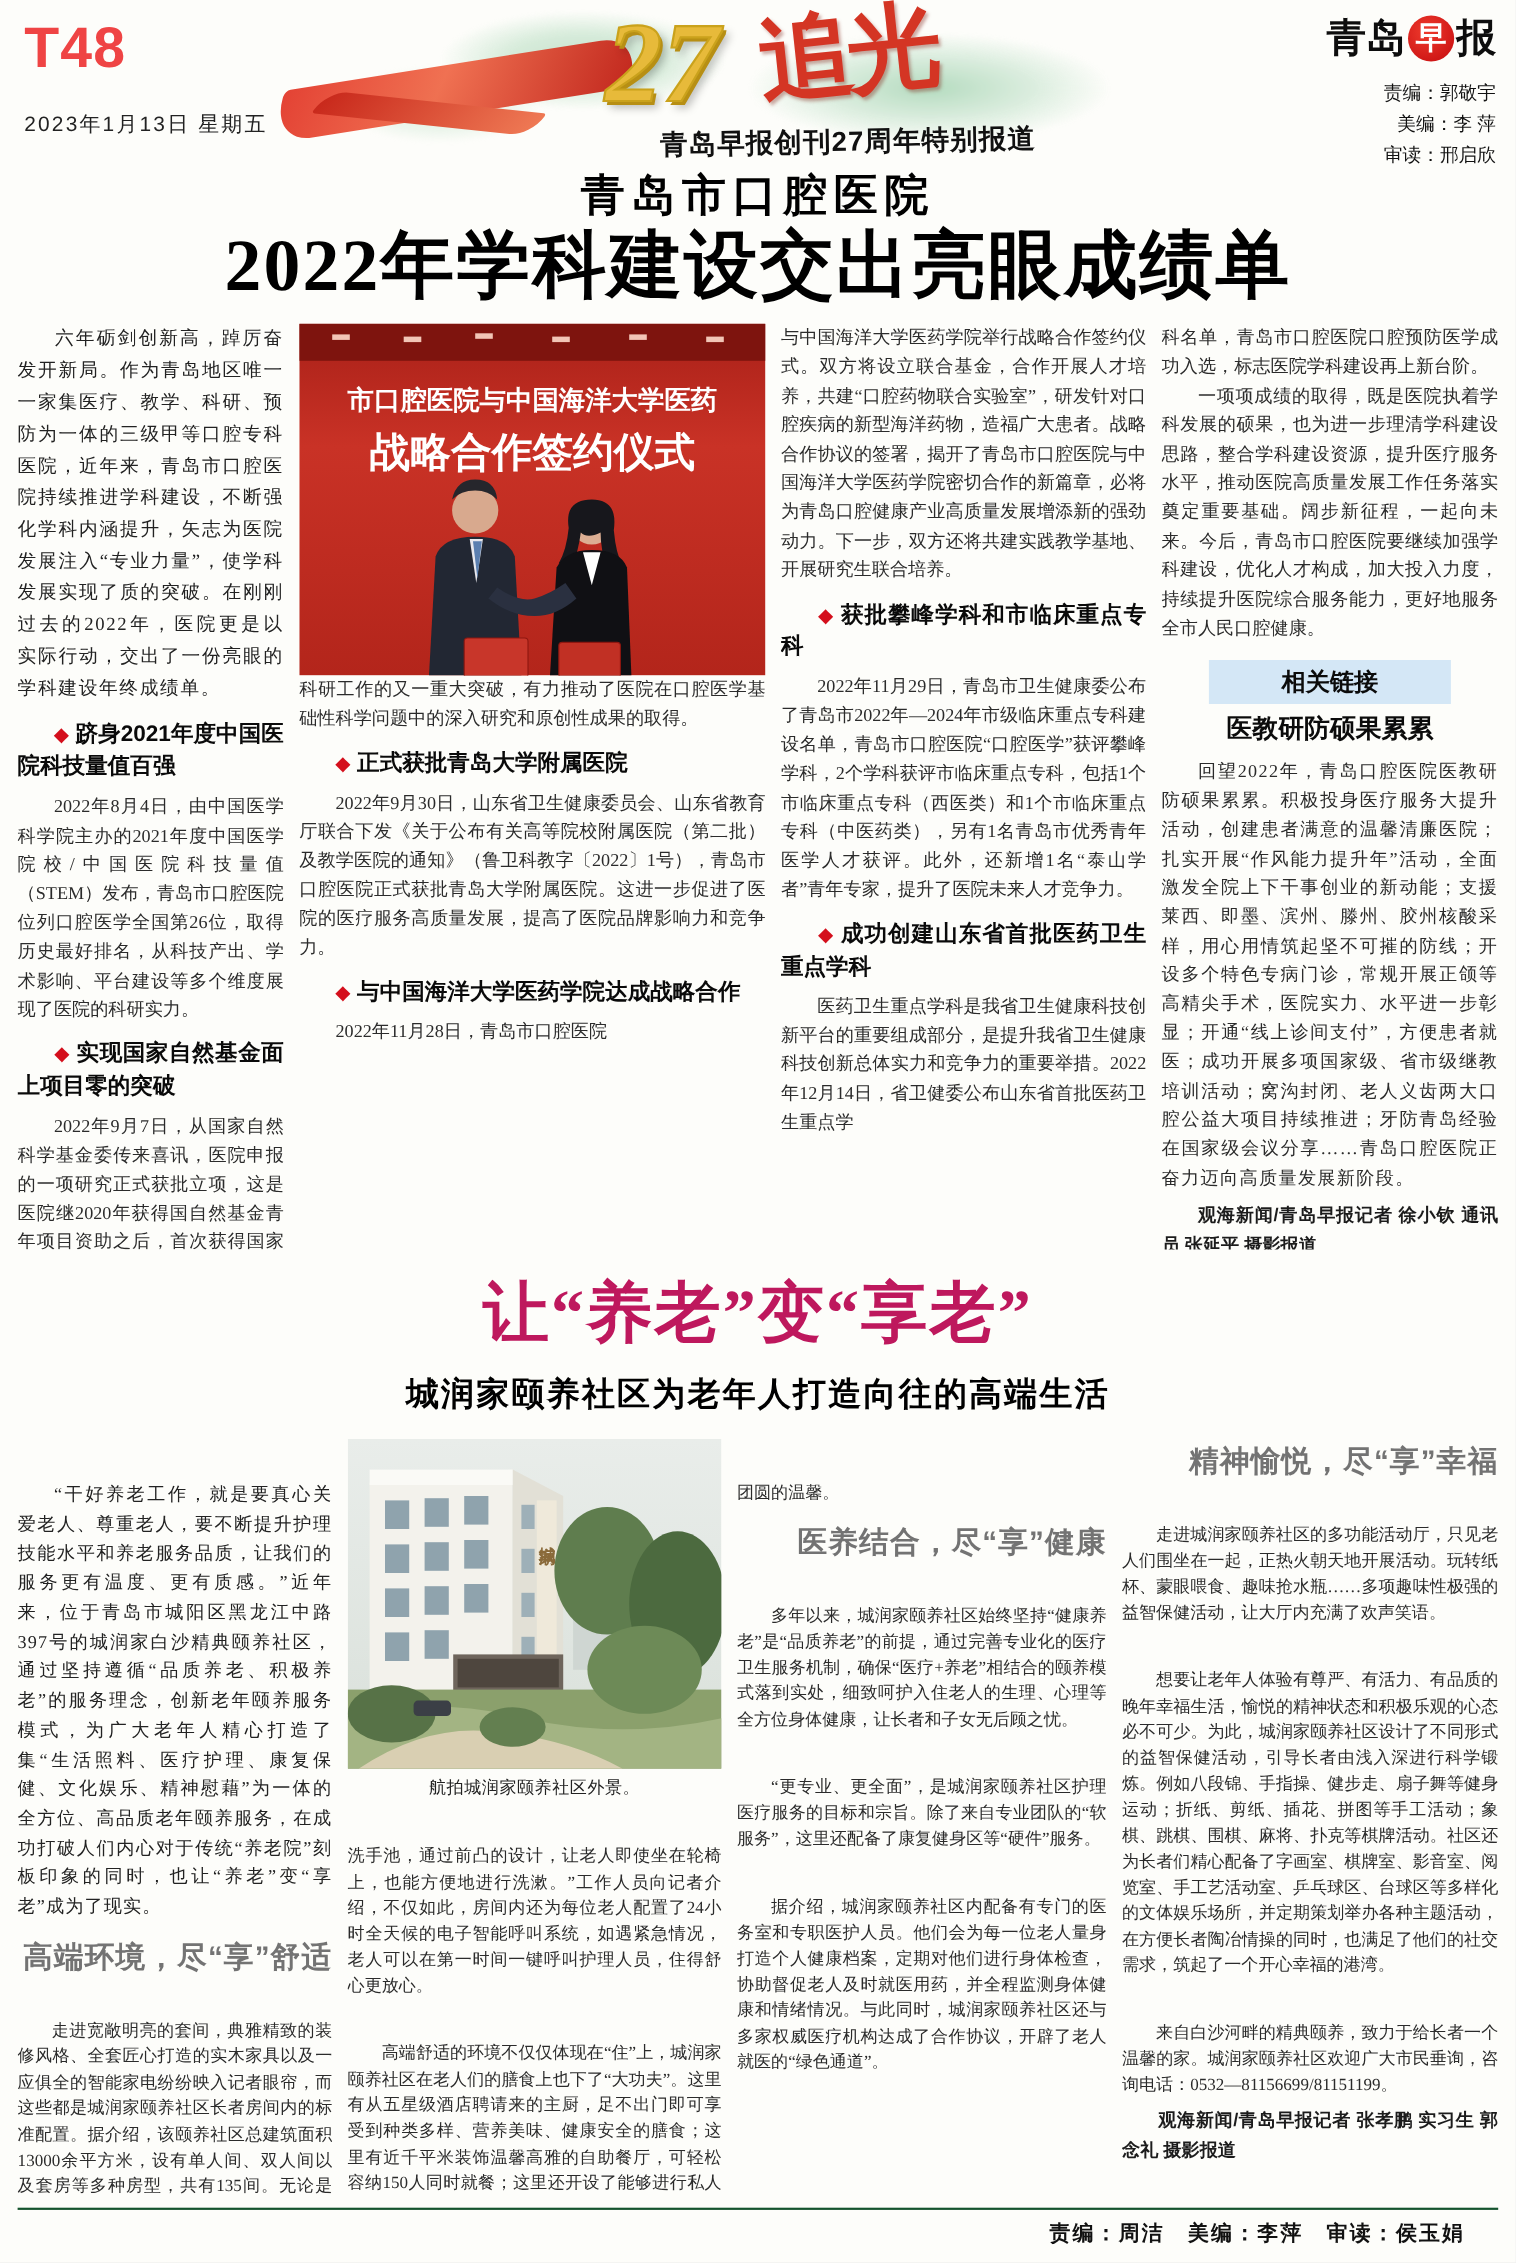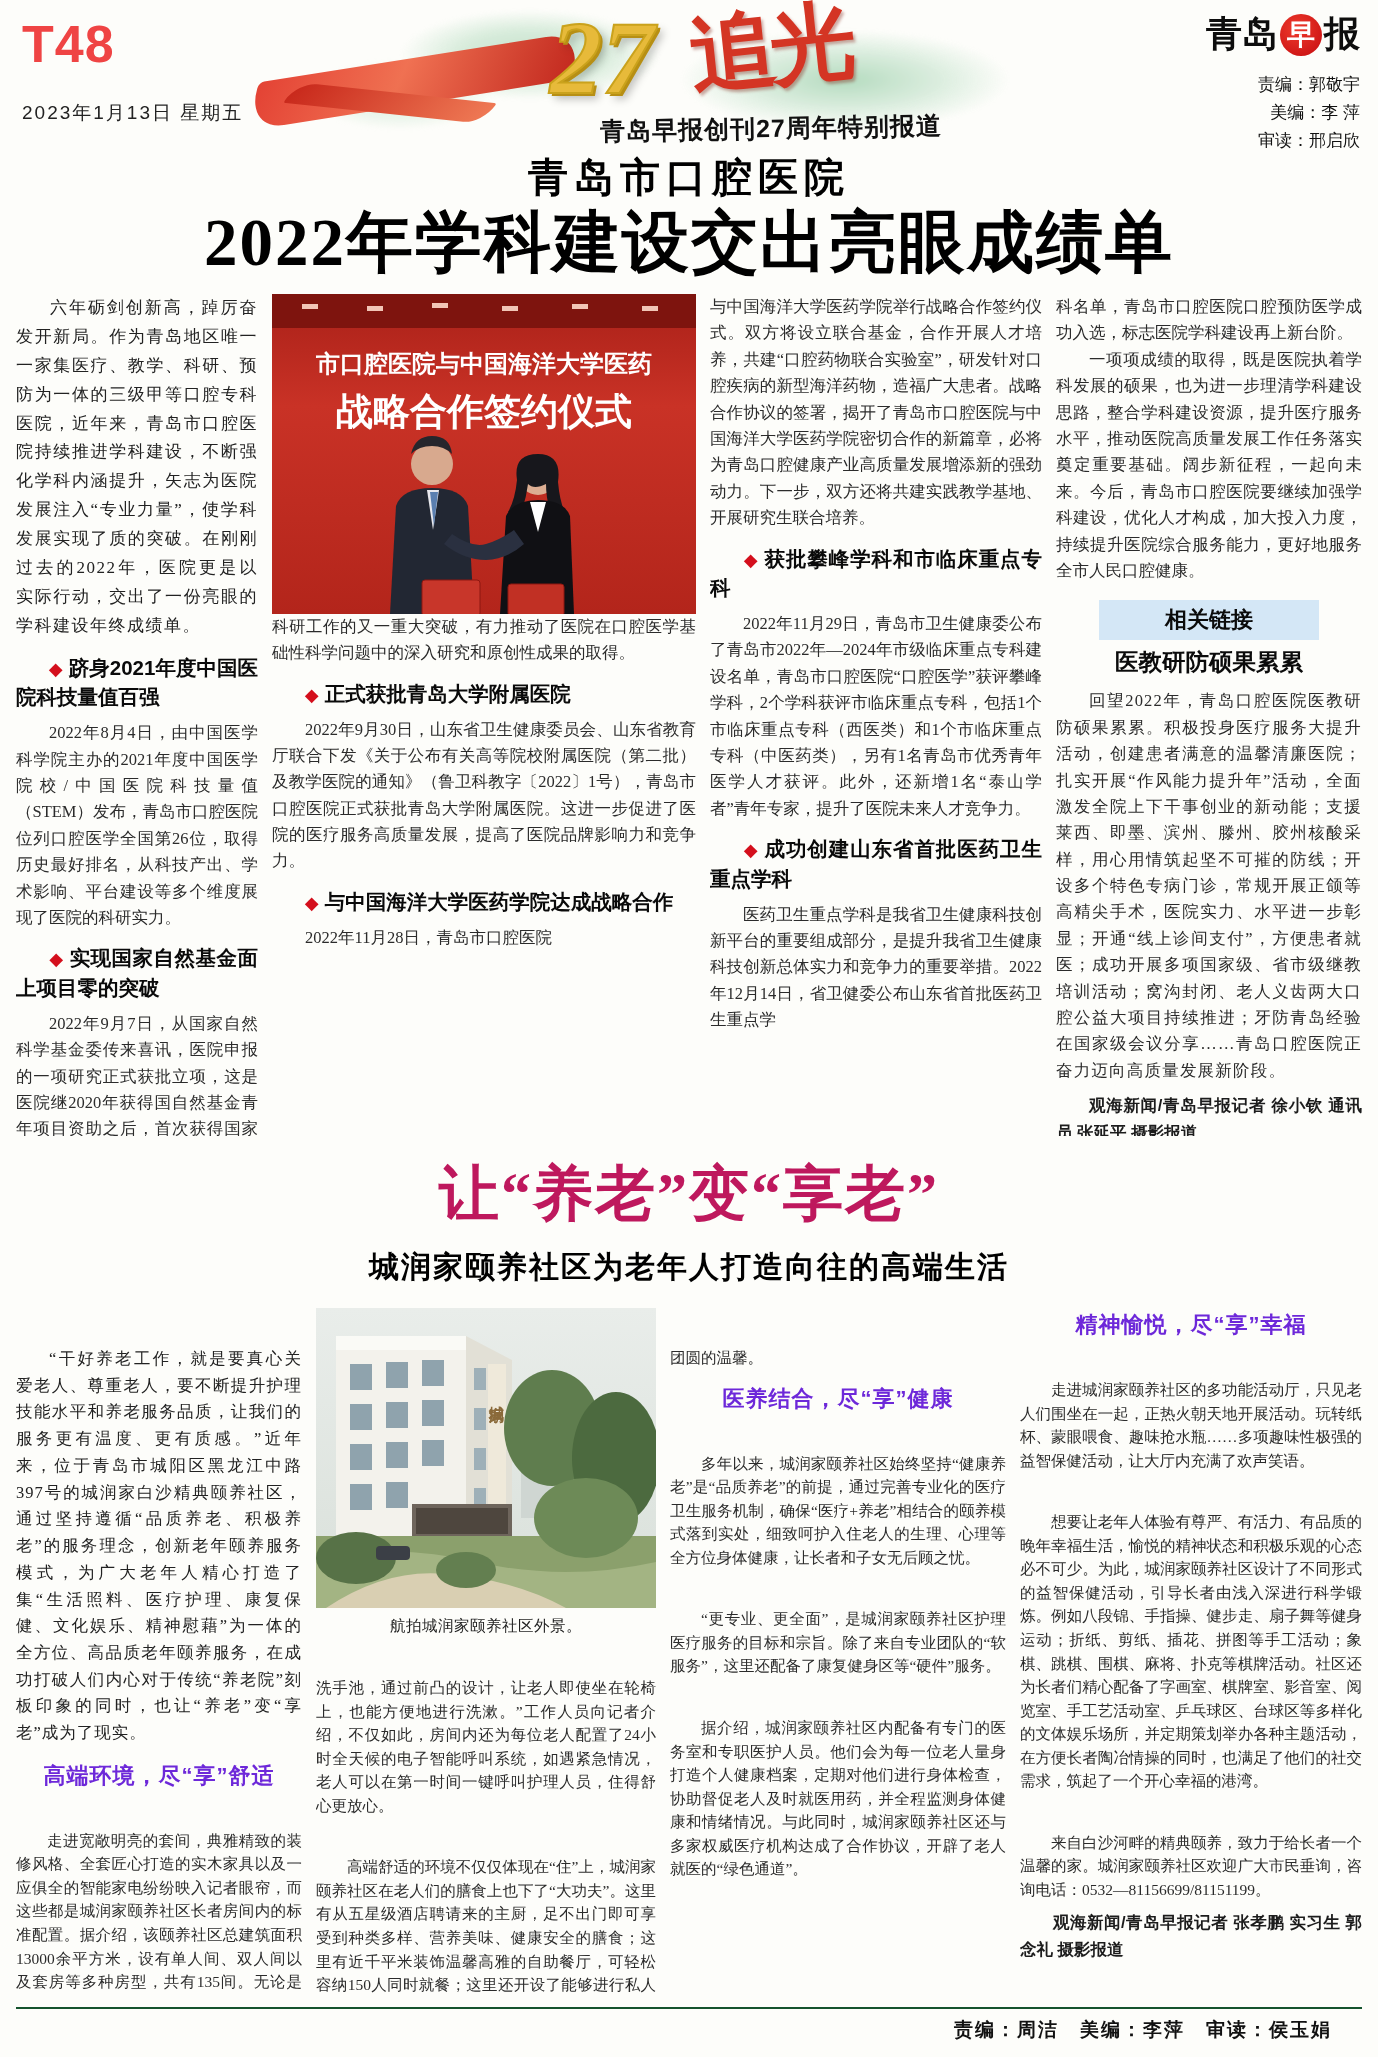--- a/index.html
+++ b/index.html
@@ -58,21 +58,21 @@
   .related-title { text-align:center; font-family:"Liberation Sans","DejaVu Sans",sans-serif; font-weight:900; font-size:23.5px; margin:6px 0 10px 0; color:#0b0b0b; }
   .related-text { font-size:16px; line-height:1.62; letter-spacing:1.2px; }
   
   .a2-head { text-align:center; margin-top:18px; }
   .a2-title { font-size:60px; font-weight:900; color:#be185d; letter-spacing:2px; font-family:"Liberation Serif","DejaVu Serif",serif; }
   .a2-sub { font-size:30px; font-weight:900; margin-top:12px; letter-spacing:2px; color:#000; font-family:"Liberation Sans","DejaVu Sans",sans-serif;text-align:center; }
   .a2-cols { height:700px; margin-top:6px; }
   .c2-w1 { width:286px; } .c2-w2 { width:340px; } .c2-w3 { width:336px; } .c2-w4 { flex:1; }
   .a2-cols p.body { font-size:15.5px; line-height:1.52;margin-top:38px; }
   .a2-cols p.kai { font-size:16.5px; line-height:1.62; letter-spacing:1px; }
-  h3.sub2 { font-family:"Liberation Sans","DejaVu Sans",sans-serif; font-weight:900; font-size:22px; text-align:center; margin:14px 0 12px 0; color:#6d28d9; letter-spacing:1px; }
+  h3.sub2 { font-family:"Liberation Sans","DejaVu Sans",sans-serif; font-weight:900; font-size:27px; text-align:right; margin:14px 0 12px 0; color:#737373; letter-spacing:1px; }
   
   .photo { display:block; width:100%; }
   
   .foot { margin-top:auto; border-top:2px solid #14532d; margin-left:16px; margin-right:16px; padding:8px 30px 14px 0;
     text-align:right; font-family:"Liberation Sans","DejaVu Sans",sans-serif; font-weight:700; font-size:19px; color:#111; letter-spacing:2px; }
 </style>
 </head>
 <body>
 
 <div class="page">

